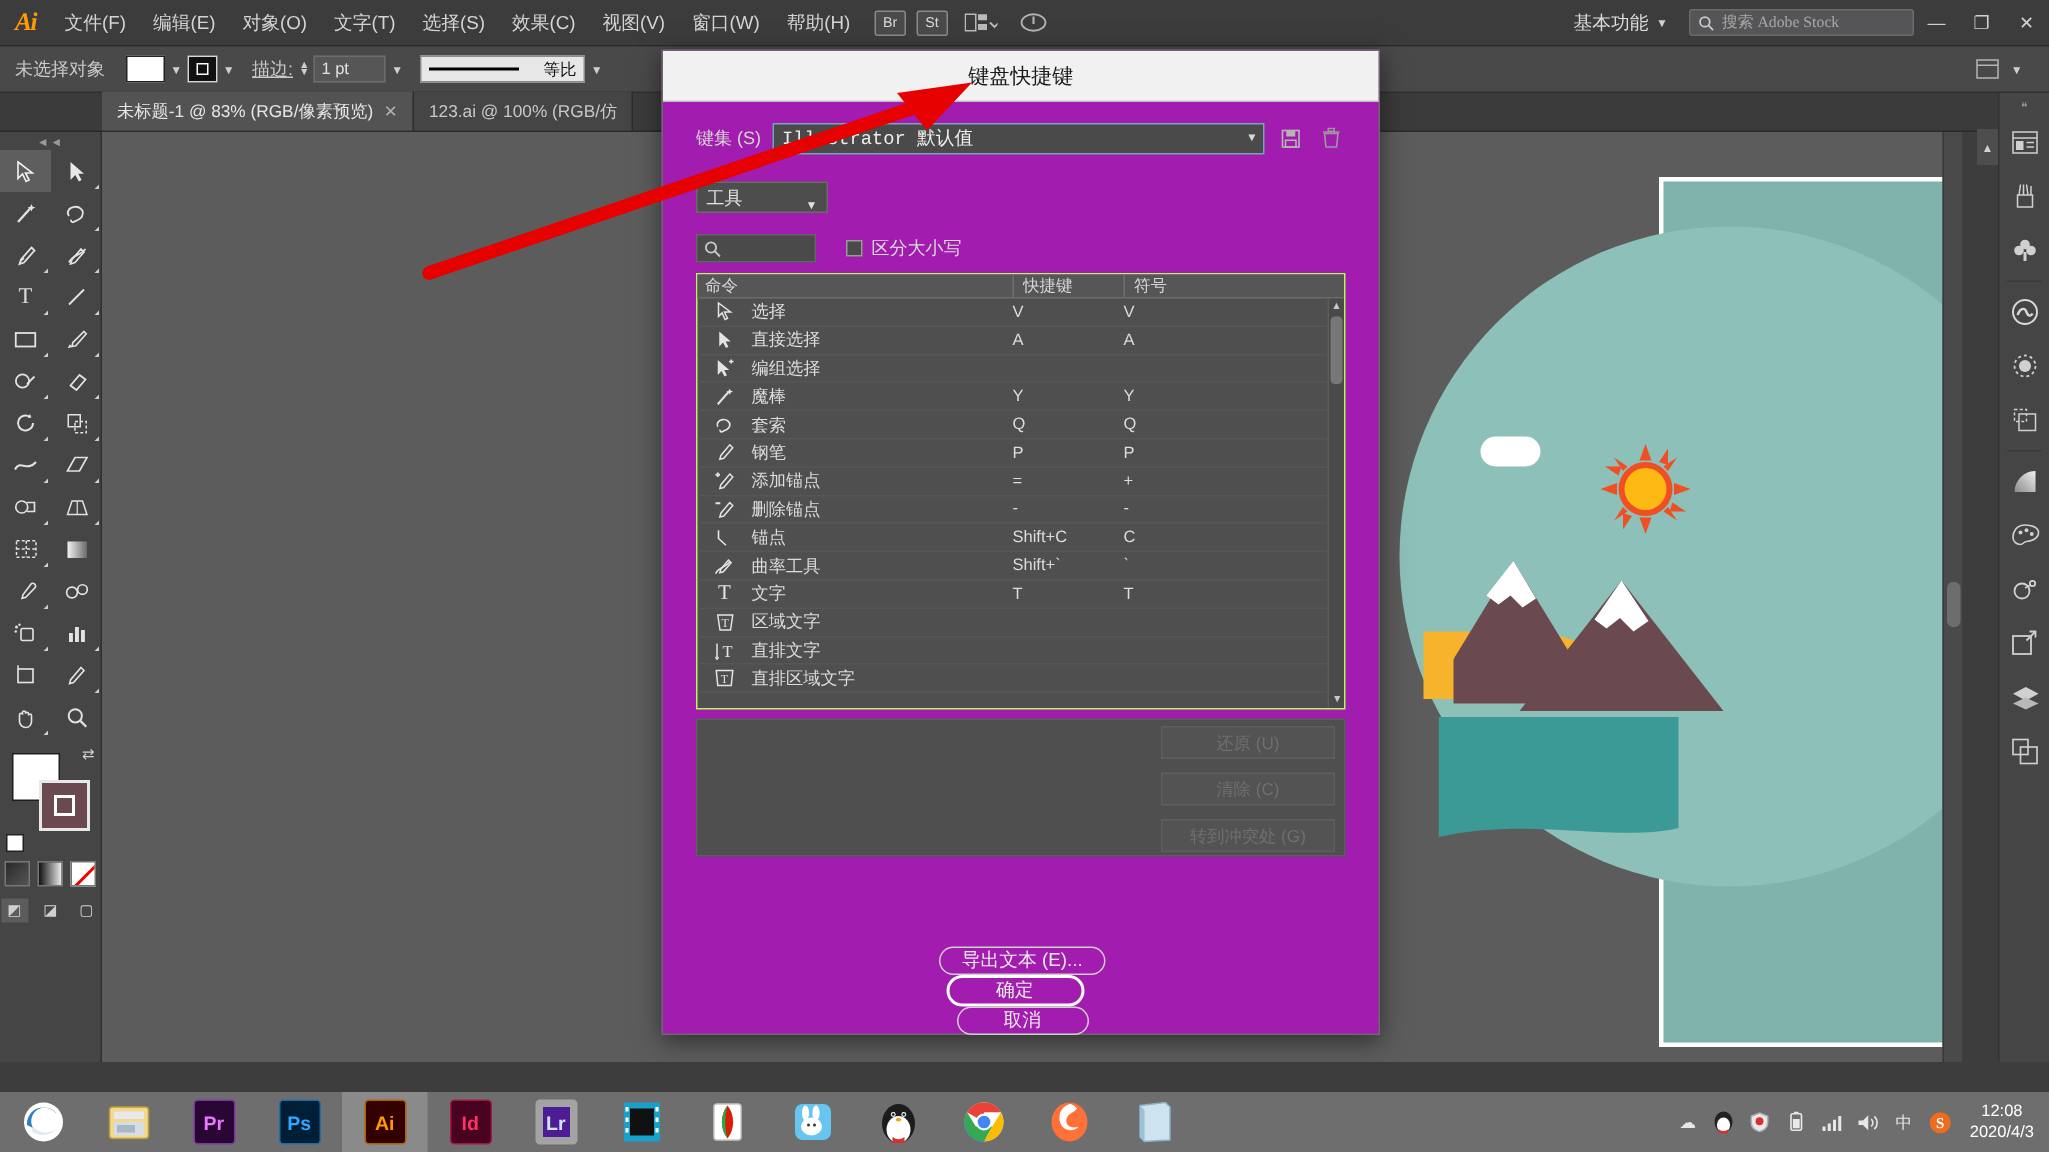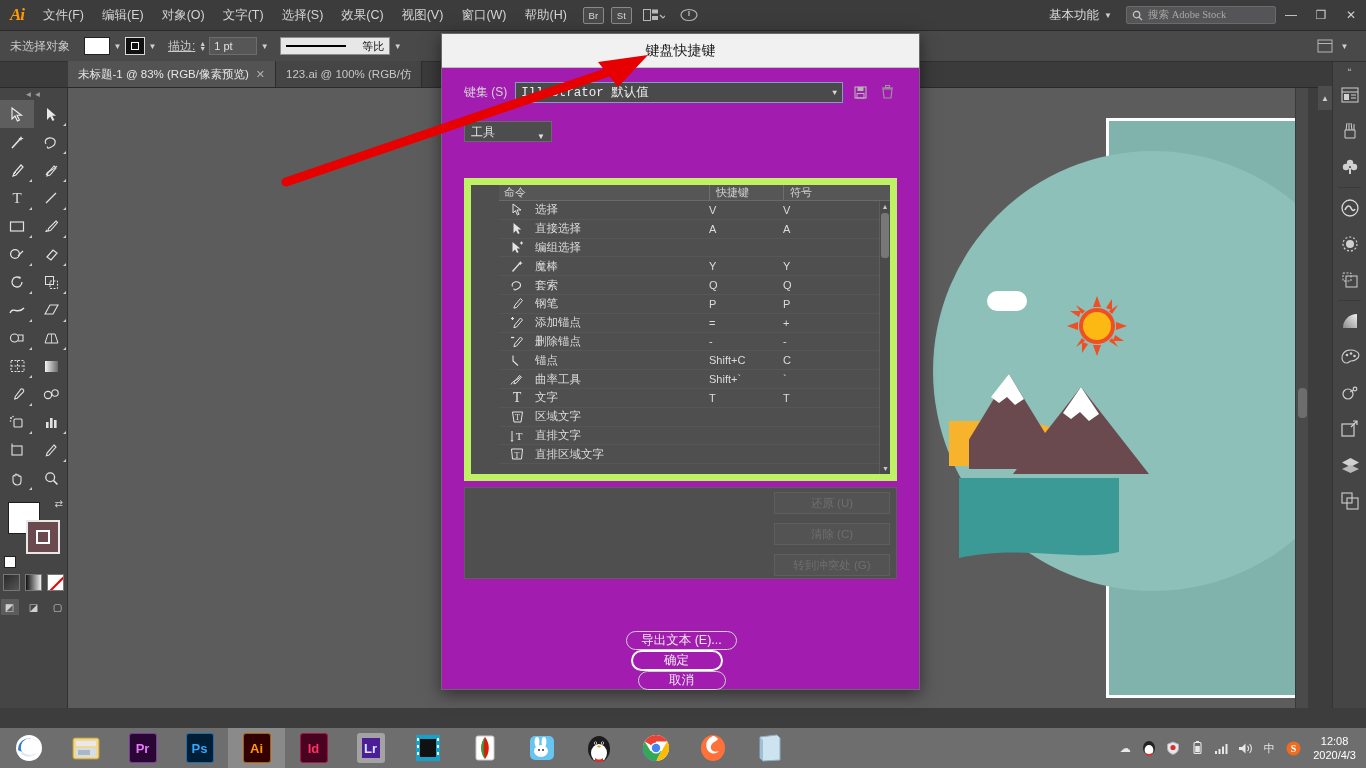--- a/index.html
+++ b/index.html
@@ -204,21 +204,21 @@
     font-size:12px;color:#e2e2e2;
   }
   .tool-select .chev{ font-size:8px; }
   .searchbox{
     width:80px;height:19px;background:#4a4a4a;border:1px solid #636363;
     display:flex;align-items:center;padding-left:4px;
   }
   .chk{ width:11px;height:11px;border:1px solid #9a9a9a;background:#4a4a4a;margin-right:6px;}
   .chk-lbl{ font-size:12px;color:#dcdcdc; }
 
-  .table-wrap{ margin-top:22px; border:7px solid #bef264; background:#4f4f4f;padding-left:28px; }
+  .table-wrap{ margin-top:7px; border:1px solid #bef264; background:#4f4f4f; }
   .thead{ display:flex; height:16px; background:#565656; border-bottom:1px solid #6a6a6a;
     font-size:11px;color:#d6d6d6; align-items:center;}
   .th-cmd{ width:210px;padding-left:5px; }
   .th-key{ width:74px;border-left:1px solid #6e6e6e;padding-left:6px; }
   .th-sym{ width:78px;border-left:1px solid #6e6e6e;padding-left:6px; }
   .th-rest{ flex:1;border-left:1px solid #6e6e6e; }
   .tbody{ height:273px; overflow:hidden; position:relative; }
   .trow{ display:flex; height:18.8px; align-items:center; border-bottom:1px solid #565656;
     font-size:11.5px;color:#dcdcdc; }
   .trow .ic{ width:36px;display:flex;align-items:center;justify-content:center;color:#e0e0e0; }
@@ -751,20 +751,31 @@
 
       <div style="height:18px"></div>
       <div class="row">
         <div class="tool-select">
           <span>工具</span>
           <span class="chev">▼</span>
         </div>
       </div>
 
       <div style="height:14px"></div>
+      <div class="row">
+        <div class="searchbox" title="">
+          <svg width="12" height="12" viewBox="0 0 12 12">
+            <circle cx="5" cy="5" r="3.4" fill="none" stroke="#c9c9c9" stroke-width="1.2"></circle>
+            <line x1="7.5" y1="7.5" x2="11" y2="11" stroke="#c9c9c9" stroke-width="1.2"></line>
+          </svg>
+        </div>
+        <div style="width:20px"></div>
+        <div class="chk"></div>
+        <span class="chk-lbl">区分大小写</span>
+      </div>
 
       <div class="table-wrap">
         <div class="thead">
           <div class="th-cmd">命令</div>
           <div class="th-key">快捷键</div>
           <div class="th-sym">符号</div>
           <div class="th-rest"></div>
         </div>
         <div class="tbody">
 

